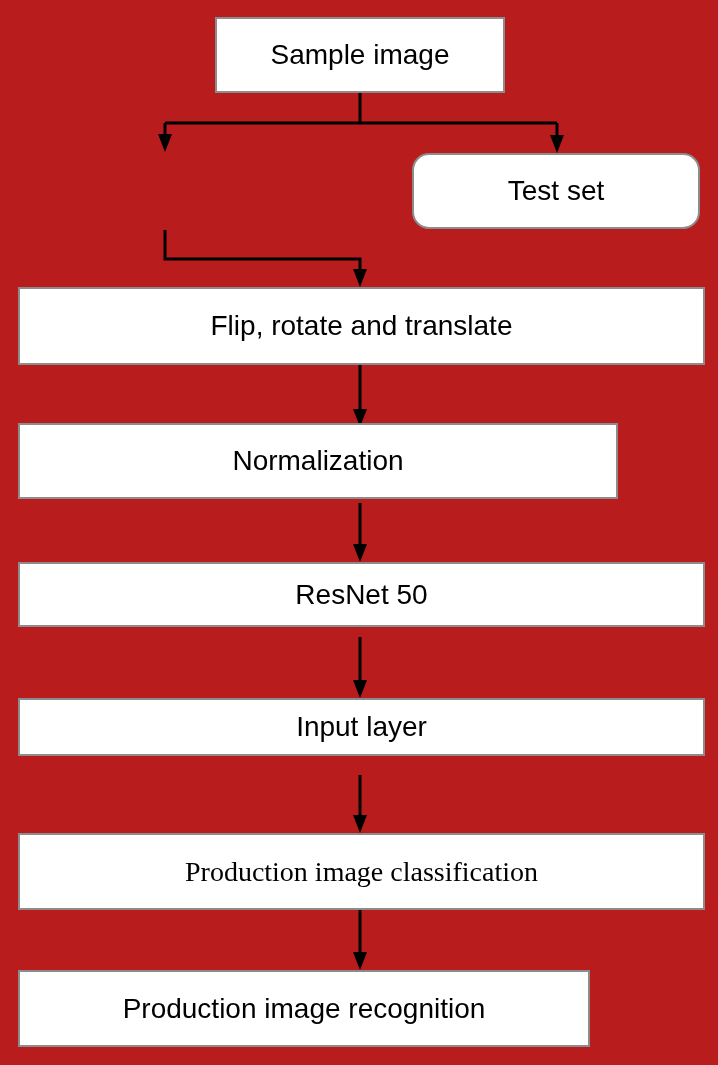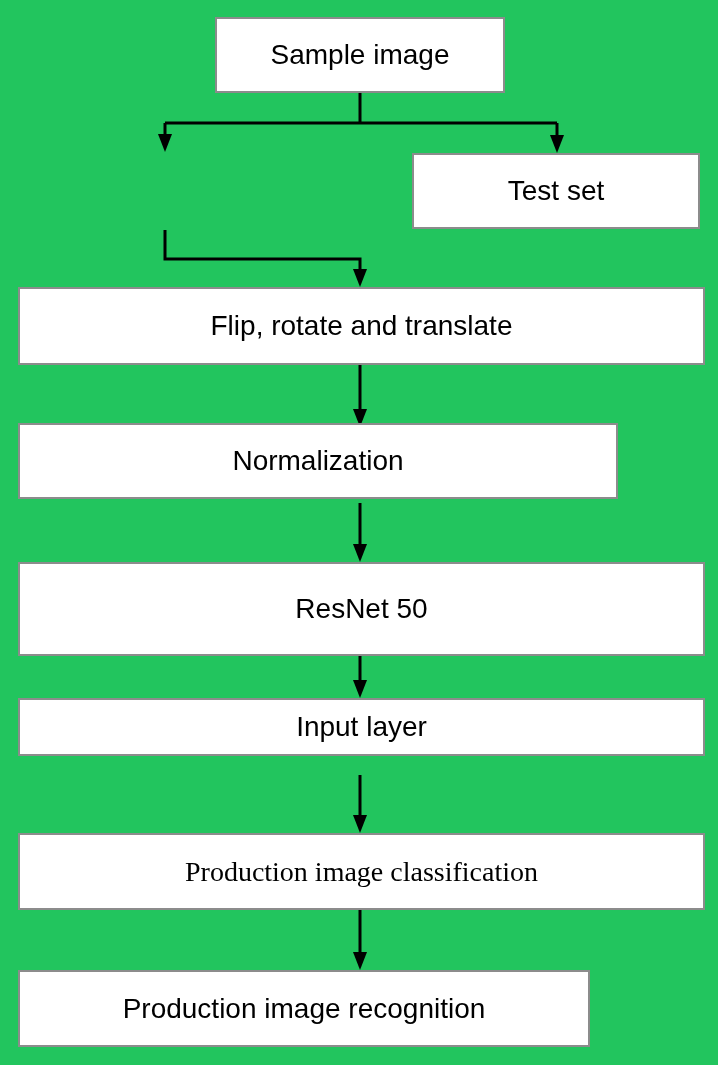--- a/index.html
+++ b/index.html
@@ -4,21 +4,21 @@
 <style>
   html, body {
     margin: 0;
     padding: 0;
     background: #ffffff;
   }
   .canvas {
     position: relative;
     width: 718px;
     height: 1065px;
-    background: #22c55e;
+    background: #b91c1c;
     font-family: "Liberation Sans", sans-serif;
     overflow: hidden;
   }
   .connector-layer {
     position: absolute;
     left: 0;
     top: 0;
     width: 718px;
     height: 1065px;
     z-index: 1;
@@ -32,24 +32,24 @@
     align-items: center;
     justify-content: center;
     font-size: 28px;
     line-height: 1.2;
     color: #000000;
     text-align: center;
     z-index: 2;
   }
   #node-sample-image   { left: 215px; top: 17px;  width: 290px; height: 76px; }
   #node-training-set   { left: 18px;  top: 152px; width: 291px; height: 78px; }
-  #node-test-set       { left: 412px; top: 153px; width: 288px; height: 76px; }
+  #node-test-set       { left: 412px; top: 153px; width: 288px; height: 76px; border-radius: 17px; }
   #node-flip           { left: 18px;  top: 287px; width: 687px; height: 78px; }
   #node-normalization  { left: 18px;  top: 423px; width: 600px; height: 76px; }
-  #node-resnet         { left: 18px;  top: 562px; width: 687px; height: 94px; }
+  #node-resnet         { left: 18px;  top: 562px; width: 687px; height: 65px; }
   #node-input-layer    { left: 18px;  top: 698px; width: 687px; height: 58px; }
   #node-classification { left: 18px;  top: 833px; width: 687px; height: 77px; font-family: Liberation Serif, serif; }
   #node-recognition    { left: 18px;  top: 970px; width: 572px; height: 77px; }
 </style>
 </head>
 <body>
 
 <div class="canvas">
 
   <svg class="connector-layer" viewBox="0 0 718 1065" xmlns="http://www.w3.org/2000/svg">

